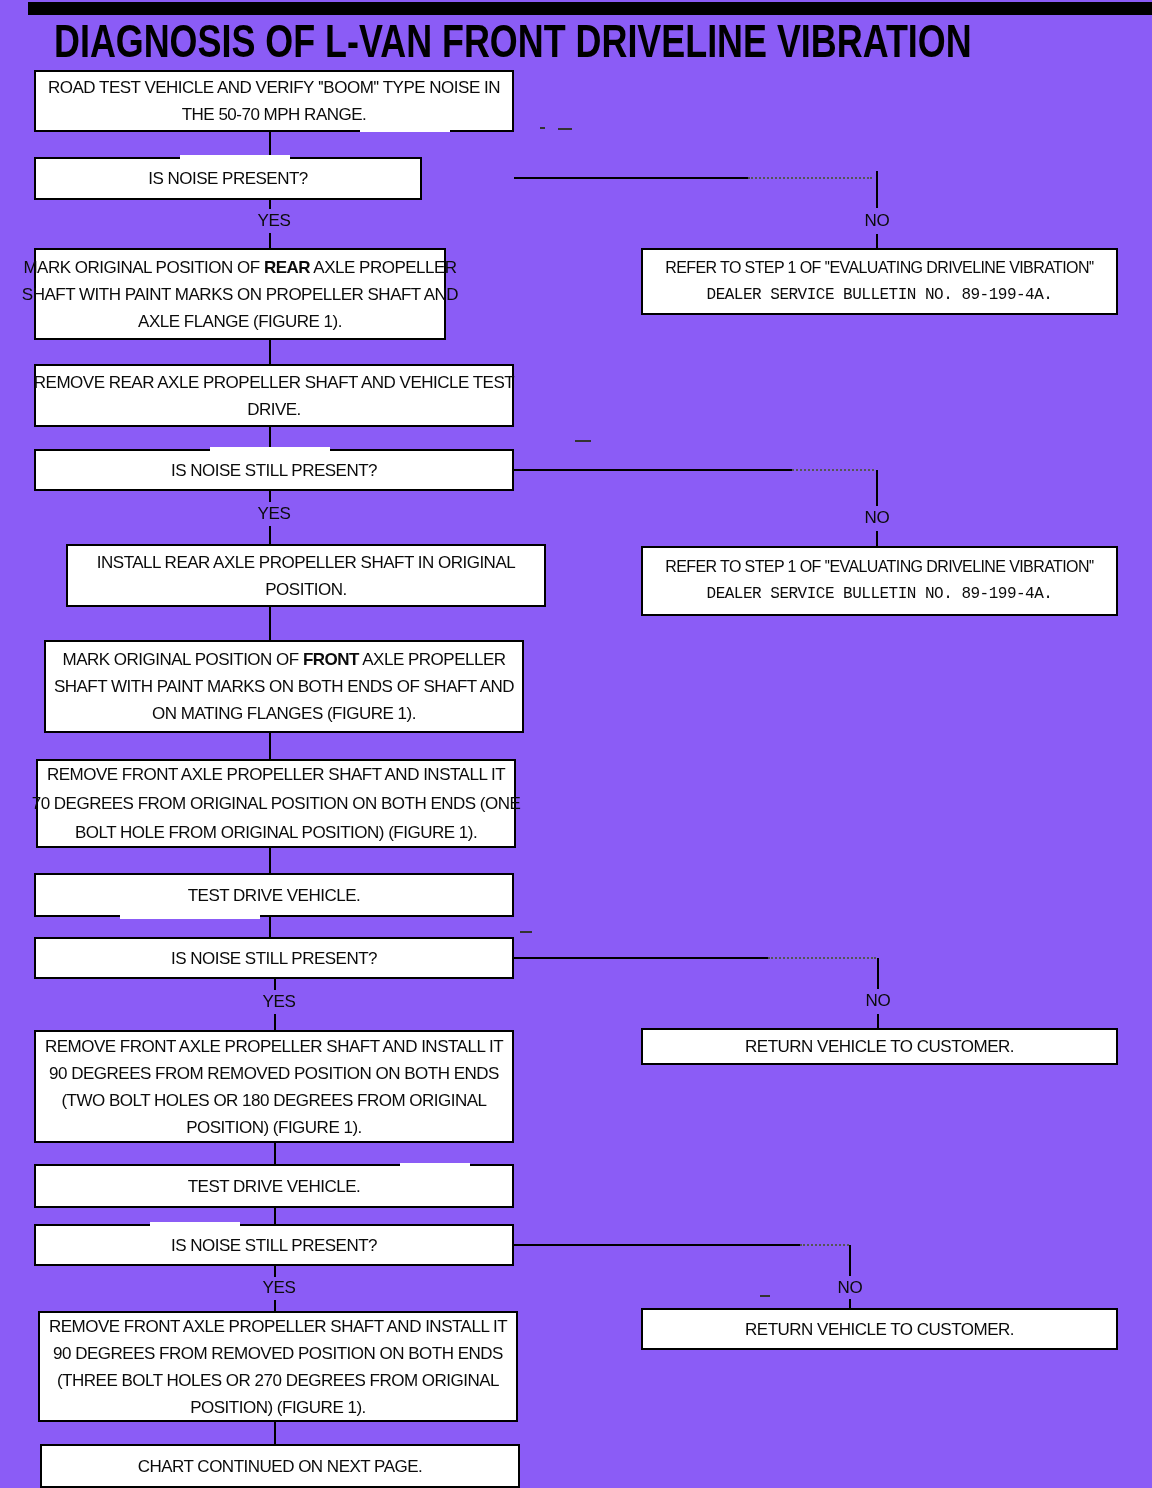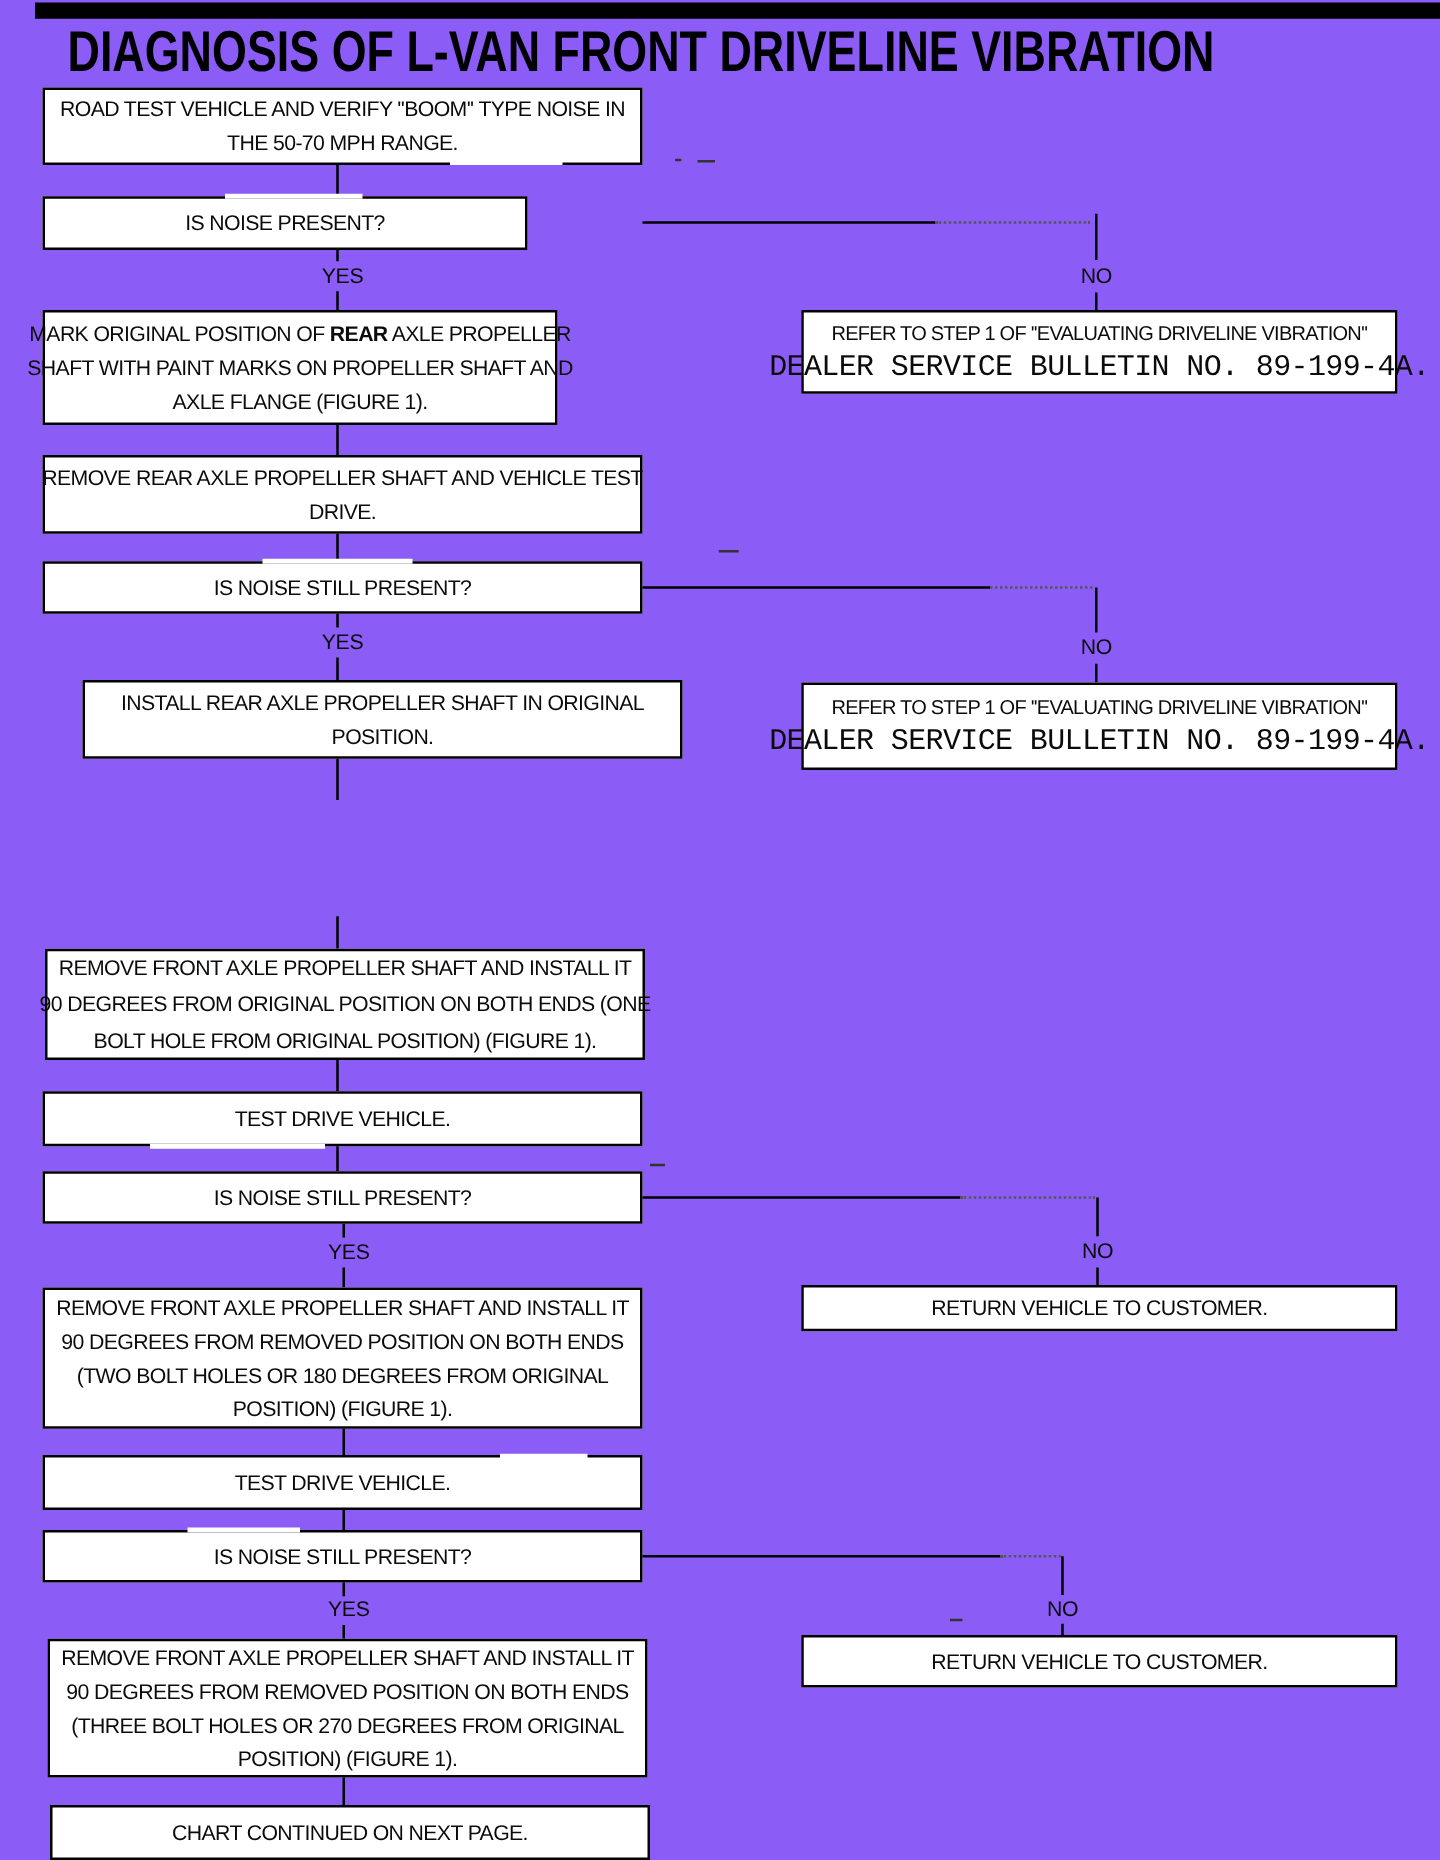--- a/index.html
+++ b/index.html
@@ -6,21 +6,21 @@
   .page{position:relative;width:1152px;height:1488px;background:#8b5cf6;overflow:hidden;
         font-family:"Liberation Sans","DejaVu Sans",sans-serif;color:#0b0b0b;}
   .topbar{position:absolute;background:#000;}
   .title{position:absolute;font-weight:bold;font-size:46px;white-space:nowrap;
          transform:scaleX(0.78);transform-origin:left center;letter-spacing:0;color:#000;}
   .box{position:absolute;box-sizing:border-box;border:2px solid #000;background:#fff;
        display:flex;flex-direction:column;justify-content:center;align-items:center;
        text-align:center;font-size:17px;letter-spacing:-0.5px;line-height:27px;}
   .box .ln{display:block;white-space:nowrap;}
   .b{font-weight:bold;}
-  .mono{font-family:"Liberation Mono","DejaVu Sans Mono",monospace;font-size:24px;
+  .mono{font-family:"Liberation Mono","DejaVu Sans Mono",monospace;font-size:16px;
         letter-spacing:-0.5px;line-height:28px;}
   .vline{position:absolute;width:2px;background:#000;}
   .hline{position:absolute;height:2px;background:#000;}
   .hdots{position:absolute;height:0;border-top:2px dotted #555;}
   .blabel{position:absolute;width:60px;text-align:center;font-size:17px;
           letter-spacing:-0.3px;height:22px;line-height:22px;}
   .gap{position:absolute;background:#fff;}
   .art{position:absolute;background:#333;}
 </style>
 </head>
@@ -86,25 +86,30 @@
     <span class="ln">POSITION.</span>
   </div>
 
   <div class="box" style="left:641px;top:546px;width:477px;height:70px;font-size:16px;letter-spacing:-0.6px;line-height:26px;">
     <span class="ln">REFER TO STEP 1 OF ''EVALUATING DRIVELINE VIBRATION''</span>
     <span class="ln mono">DEALER SERVICE BULLETIN NO. 89-199-4A.</span>
   </div>
 
   <div class="vline" style="left:269px;top:607px;height:33px;"></div>
 
+  <div class="box" style="left:44px;top:640px;width:480px;height:93px;">
+    <span class="ln"><span>MARK ORIGINAL POSITION OF </span><span class="b">FRONT</span><span> AXLE PROPELLER</span></span>
+    <span class="ln">SHAFT WITH PAINT MARKS ON BOTH ENDS OF SHAFT AND</span>
+    <span class="ln">ON MATING FLANGES (FIGURE 1).</span>
+  </div>
   <div class="vline" style="left:269px;top:733px;height:26px;"></div>
 
   <div class="box" style="left:36px;top:759px;width:480px;height:89px;line-height:29px;">
     <span class="ln">REMOVE FRONT AXLE PROPELLER SHAFT AND INSTALL IT</span>
-    <span class="ln">90 DEGREES FROM ORIGINAL POSITION ON BOTH ENDS (ONE</span>
+    <span class="ln">70 DEGREES FROM ORIGINAL POSITION ON BOTH ENDS (ONE</span>
     <span class="ln">BOLT HOLE FROM ORIGINAL POSITION) (FIGURE 1).</span>
   </div>
   <div class="vline" style="left:269px;top:848px;height:25px;"></div>
 
   <div class="box" style="left:34px;top:873px;width:480px;height:44px;">
     <span class="ln">TEST DRIVE VEHICLE.</span>
   </div>
   <div class="vline" style="left:269px;top:917px;height:20px;"></div>
 
   <div class="box" style="left:34px;top:937px;width:480px;height:42px;">

